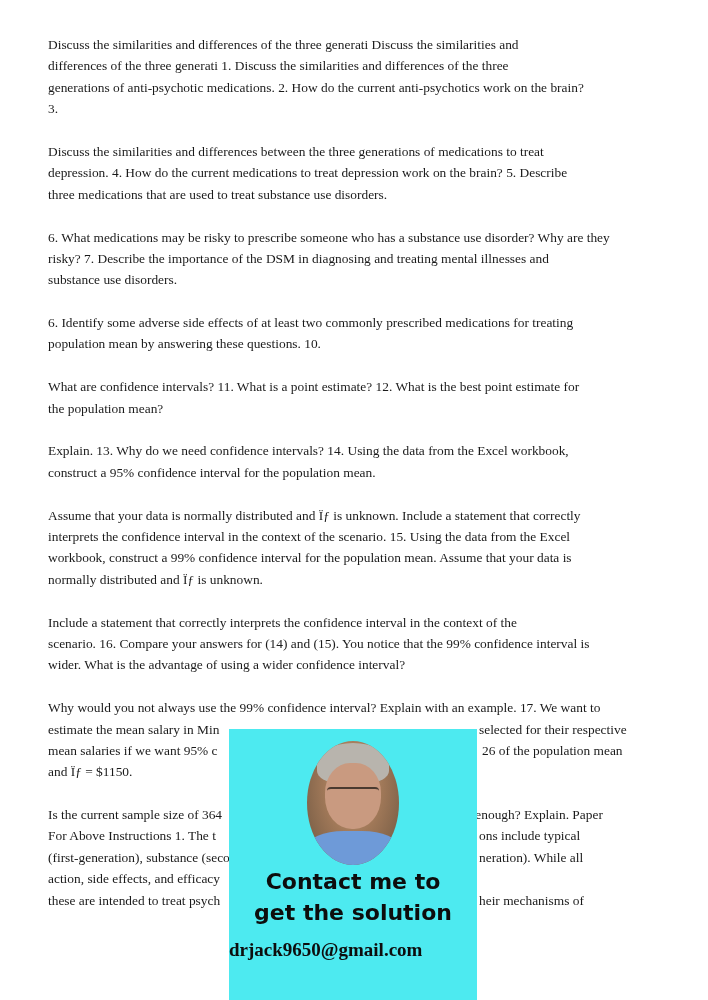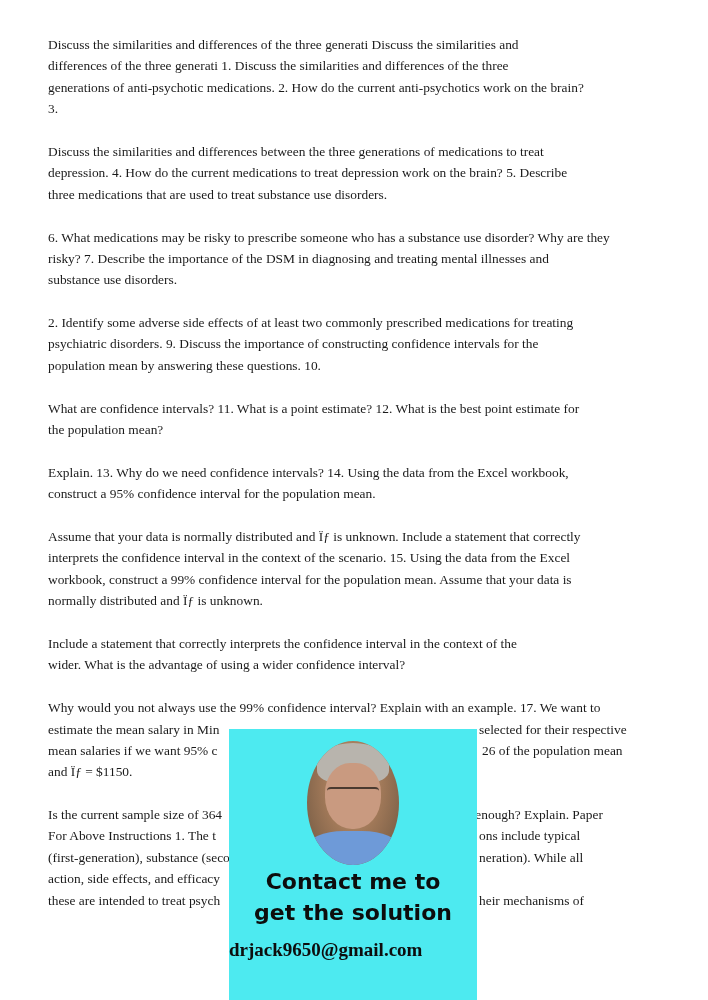--- a/index.html
+++ b/index.html
@@ -115,40 +115,40 @@
     <span class="line">Discuss the similarities and differences between the three generations of medications to treat</span>
     <span class="line">depression. 4. How do the current medications to treat depression work on the brain? 5. Describe</span>
     <span class="line">three medications that are used to treat substance use disorders.</span>
   </div>
   <div class="para">
     <span class="line">6. What medications may be risky to prescribe someone who has a substance use disorder? Why are they</span>
     <span class="line">risky? 7. Describe the importance of the DSM in diagnosing and treating mental illnesses and</span>
     <span class="line">substance use disorders.</span>
   </div>
   <div class="para">
-    <span class="line">2. Identify some adverse side effects of at least two commonly prescribed medications for treating</span>
-    <span class="line">psychiatric disorders. 9. Discuss the importance of constructing confidence intervals for the</span>
+    <span class="line">6. Identify some adverse side effects of at least two commonly prescribed medications for treating</span>
     <span class="line">population mean by answering these questions. 10.</span>
   </div>
   <div class="para">
     <span class="line">What are confidence intervals? 11. What is a point estimate? 12. What is the best point estimate for</span>
     <span class="line">the population mean?</span>
   </div>
   <div class="para">
     <span class="line">Explain. 13. Why do we need confidence intervals? 14. Using the data from the Excel workbook,</span>
     <span class="line">construct a 95% confidence interval for the population mean.</span>
   </div>
   <div class="para">
     <span class="line">Assume that your data is normally distributed and Ïƒ is unknown. Include a statement that correctly</span>
     <span class="line">interprets the confidence interval in the context of the scenario. 15. Using the data from the Excel</span>
     <span class="line">workbook, construct a 99% confidence interval for the population mean. Assume that your data is</span>
     <span class="line">normally distributed and Ïƒ is unknown.</span>
   </div>
   <div class="para">
     <span class="line">Include a statement that correctly interprets the confidence interval in the context of the</span>
+    <span class="line">scenario. 16. Compare your answers for (14) and (15). You notice that the 99% confidence interval is</span>
     <span class="line">wider. What is the advantage of using a wider confidence interval?</span>
   </div>
   <div class="para" style="position:relative;">
     <span class="line">Why would you not always use the 99% confidence interval? Explain with an example. 17. We want to</span>
     <span class="line" style="position:relative;">
       <span>estimate the mean salary in Min</span>
       <span class="frag-right" style="left:431px;">selected for their respective</span>
     </span>
     <span class="line" style="position:relative;">
       <span>mean salaries if we want 95% c</span>

